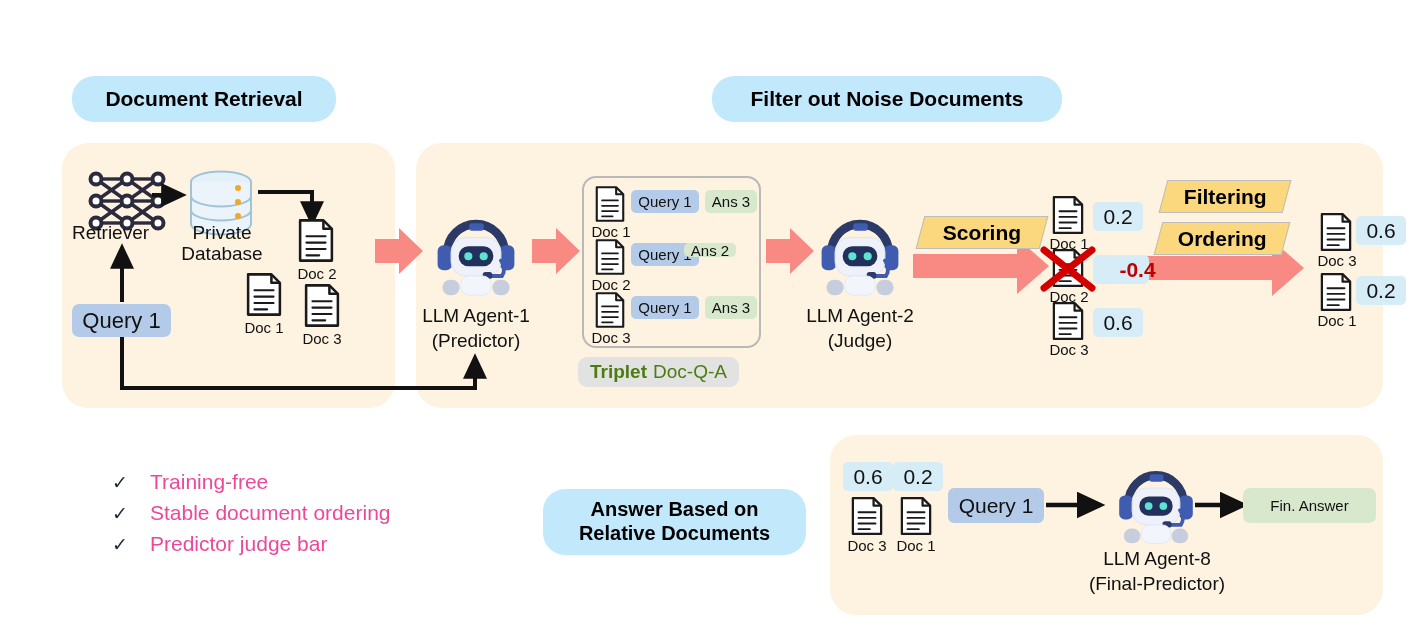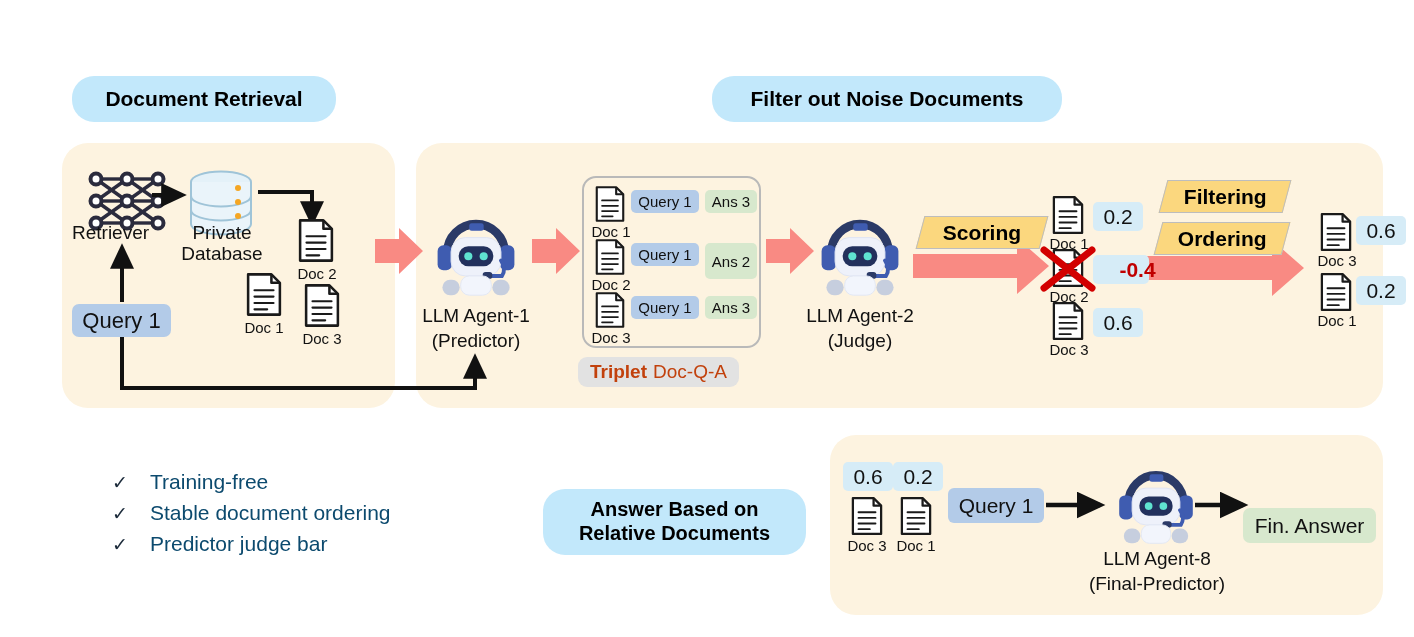--- a/index.html
+++ b/index.html
@@ -54,37 +54,37 @@
     display:flex; align-items:center; justify-content:center;
     border-radius:5px;
     white-space:nowrap;
     color:#111;
   }
   .chip-query { background:#b3cbe8; font-size:15px; }
   .chip-ans   { background:#d7e8cd; font-size:15px; }
   .chip-score { background:#d6ecf7; font-size:21px; }
   .chip-score.neg { color:#c00000; font-weight:bold;padding-left:33px; }
   .chip-query-big { background:#b3cbe8; font-size:22px; border-radius:7px; }
-  .chip-fin { background:#d7e8cd; font-size:21px; border-radius:7px;margin-top:20px; }
+  .chip-fin { background:#d7e8cd; font-size:15px; border-radius:7px; }
   .chip-query-lg { background:#b3cbe8; font-size:21px; border-radius:6px; }
 
   
   #triplet-box {
     position:absolute;
     left:582px; top:176px; width:179px; height:172px;
     border:2px solid #b9b9b9;
     border-radius:14px;
     background:transparent;
   }
   #triplet-label {
     position:absolute; left:578px; top:357px;
     height:30px; padding:0 12px;
     background:#e2e2e2; border-radius:9px;
     display:flex; align-items:center; gap:6px;
-    font-size:19px; color:#c2410c;
+    font-size:19px; color:#4d7c0f;
   }
   #triplet-label .b { font-weight:bold; }
 
   
   .banner {
     position:absolute;
     background:#fbd77e;
     border:1px solid #bdbdbd;
     transform:skewX(-15deg);
     display:flex; align-items:center; justify-content:center;
@@ -95,21 +95,21 @@
     white-space:nowrap;
   }
   #banner-scoring  { left:920px;  top:216px; width:124px; height:33px; }
   #banner-filter   { left:1163px; top:180px; width:124px; height:33px; }
   #banner-ordering { left:1158px; top:222px; width:128px; height:33px; }
 
   
   #bullets { position:absolute; left:112px; top:470px; }
   .bullet-row { display:flex; align-items:baseline; gap:26px; height:31px; }
   .bullet-check { font-size:19px; color:#1b2a3a; width:12px; }
-  .bullet-text { font-size:21px; color:#0c4a6e; white-space:nowrap; }
+  .bullet-text { font-size:21px; color:#ec4899; white-space:nowrap; }
 
   
   svg.overlay { position:absolute; left:0; top:0; width:1414px; height:637px; pointer-events:none; }
 </style>
 </head>
 <body>
 
 <div class="canvas">
 
   <div class="panel" id="panel-left"></div>
@@ -314,21 +314,21 @@
   <div class="label center" style="left:406px; top:305px; width:140px;">LLM Agent-1</div>
   <div class="label center" style="left:406px; top:330px; width:140px;">(Predictor)</div>
 
   <div id="triplet-box"></div>
 
   <div class="chip chip-query" style="left:631px; top:190px; width:68px; height:23px;">Query 1</div>
   <div class="chip chip-ans" style="left:705px; top:190px; width:52px; height:23px;">Ans 3</div>
   <div class="doc-cap" style="left:585px; top:223px; width:52px;">Doc 1</div>
 
   <div class="chip chip-query" style="left:631px; top:243px; width:68px; height:23px;">Query 1</div>
-  <div class="chip chip-ans" style="left:705px; top:243px; width:52px; height:36px;text-align:center;">Ans 2</div>
+  <div class="chip chip-ans" style="left:684px; top:243px; width:52px; height:14px;text-align:center;">Ans 2</div>
   <div class="doc-cap" style="left:585px; top:276px; width:52px;">Doc 2</div>
 
   <div class="chip chip-query" style="left:631px; top:296px; width:68px; height:23px;">Query 1</div>
   <div class="chip chip-ans" style="left:705px; top:296px; width:52px; height:23px;">Ans 3</div>
   <div class="doc-cap" style="left:585px; top:329px; width:52px;">Doc 3</div>
 
   <div id="triplet-label">
     <span class="b">Triplet</span>
     <span>Doc-Q-A</span>
   </div>

